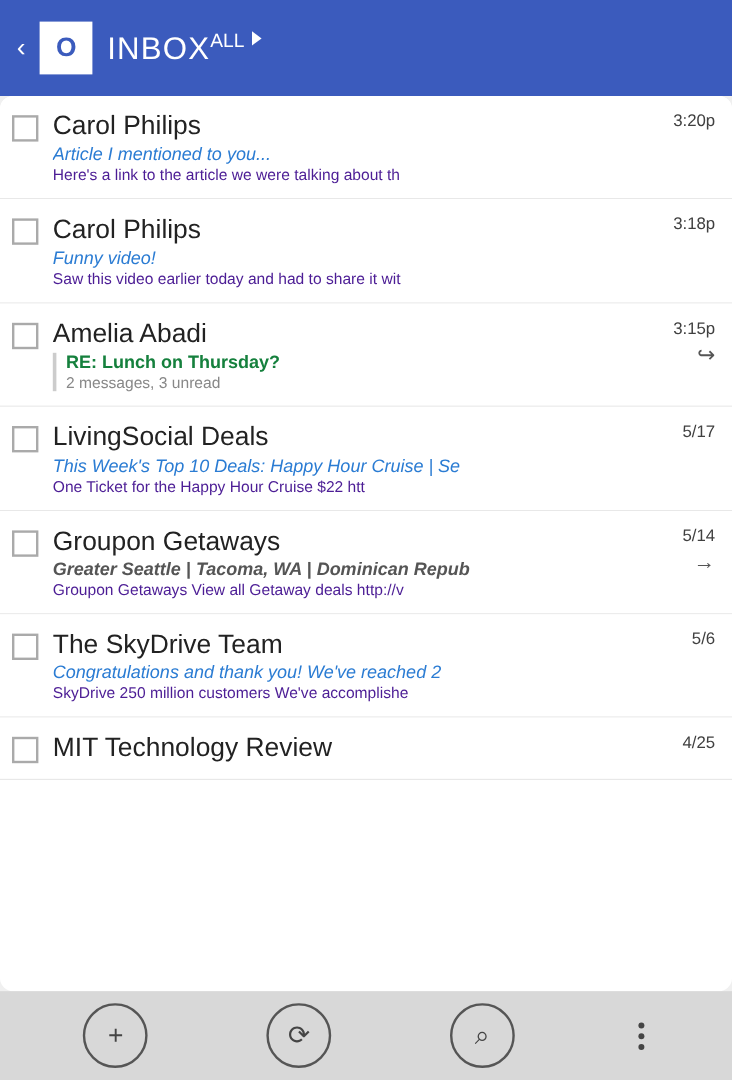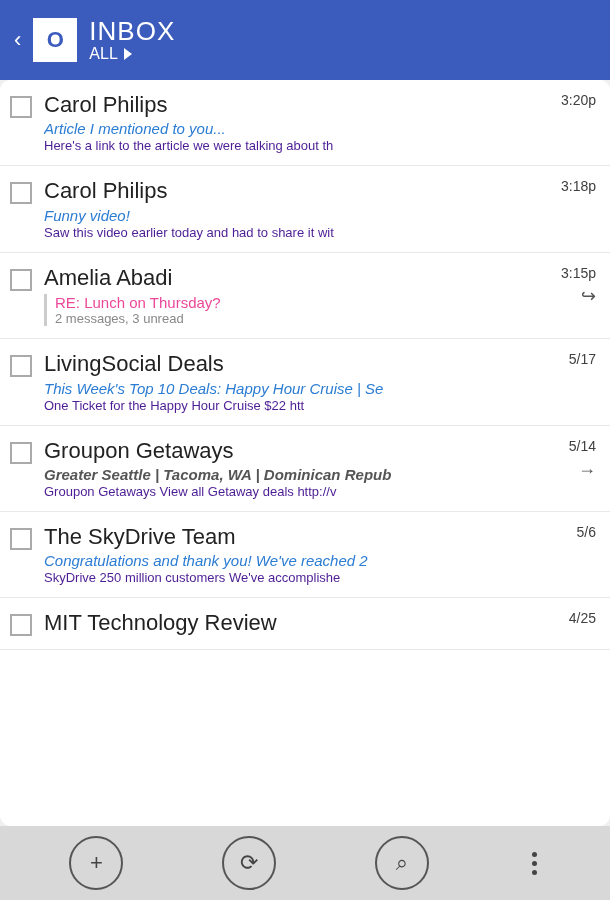--- a/index.html
+++ b/index.html
@@ -36,35 +36,34 @@
       justify-content: center;
       position: relative;
     }
     #outlook-logo-inner {
       font-size: 22px;
       font-weight: bold;
       color: #3B5BBD;
     }
     #header-text {
       display: flex;
-      flex-direction: column;
+      flex-direction: row;
     }
     #inbox-title {
       color: white;
       font-size: 26px;
       font-weight: 300;
       letter-spacing: 1px;
       line-height: 1.1;
     }
     #inbox-subtitle {
       color: white;
       font-size: 16px;
       font-weight: 300;
       display: flex;
-      align-items: center;
       gap: 6px;
     }
     .triangle-right {
       width: 0;
       height: 0;
       border-left: 8px solid white;
       border-top: 6px solid transparent;
       border-bottom: 6px solid transparent;
       display: inline-block;
     }
@@ -132,22 +131,22 @@
       text-overflow: ellipsis;
       margin-top: 1px;
     }
     .email-thread-info {
       border-left: 3px solid #ccc;
       padding-left: 8px;
       margin-top: 3px;
     }
     .email-thread-subject {
       font-size: 15px;
-      color: #ec4899;
-      font-weight: normal;
+      color: #15803d;
+      font-weight: bold;
     }
     .email-thread-count {
       font-size: 13px;
       color: #888;
     }
 
     .email-meta {
       display: flex;
       flex-direction: column;
       align-items: flex-end;

